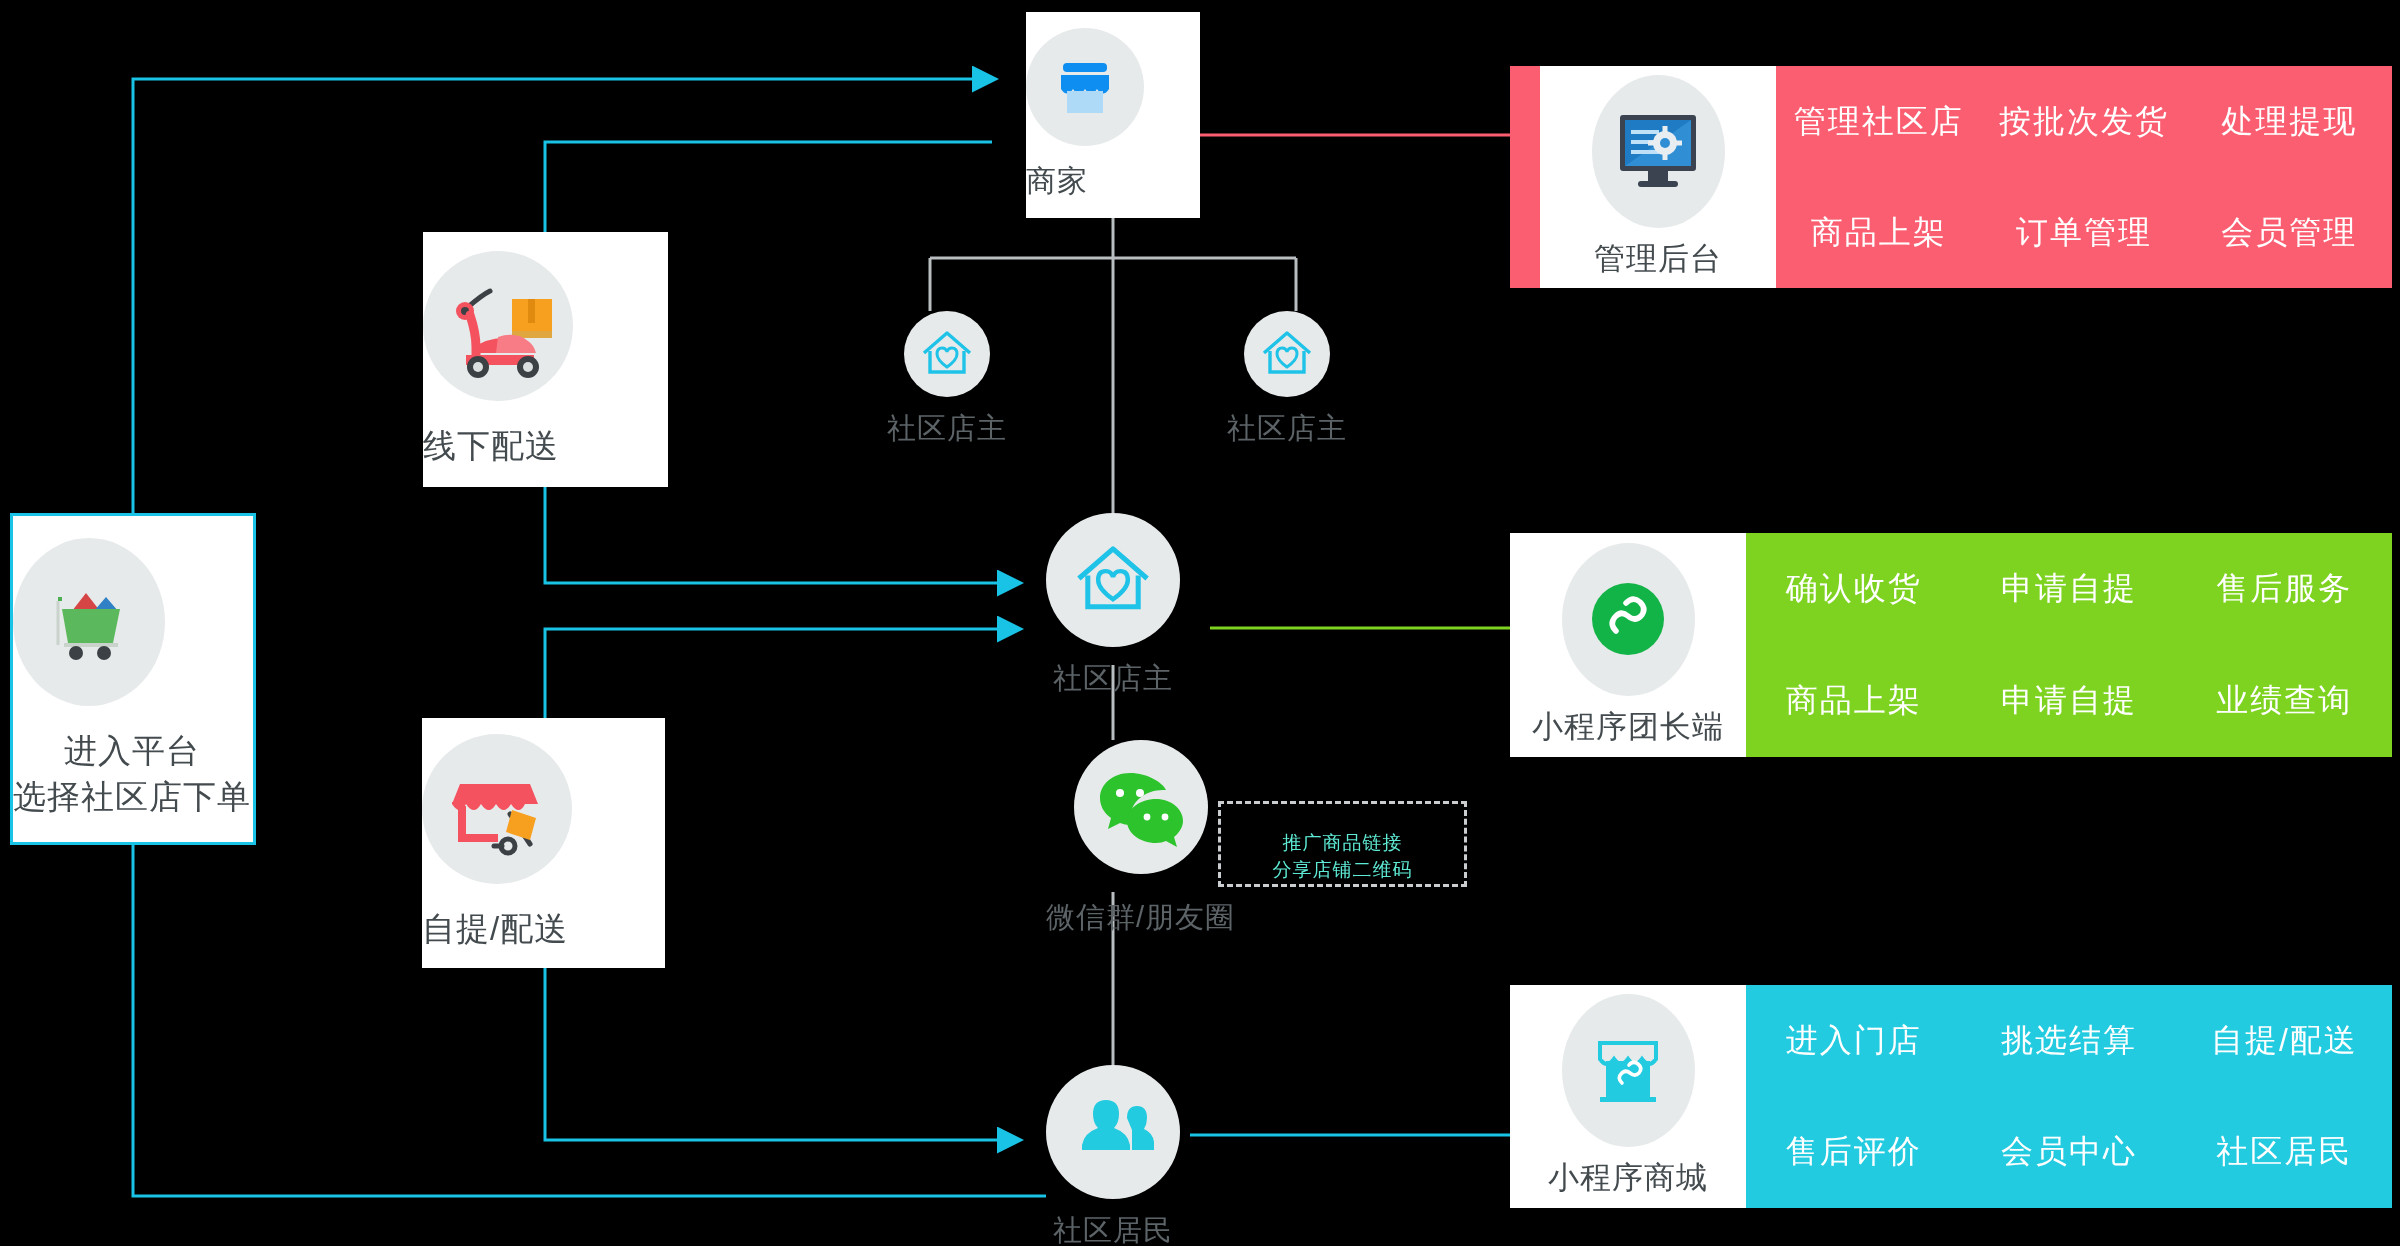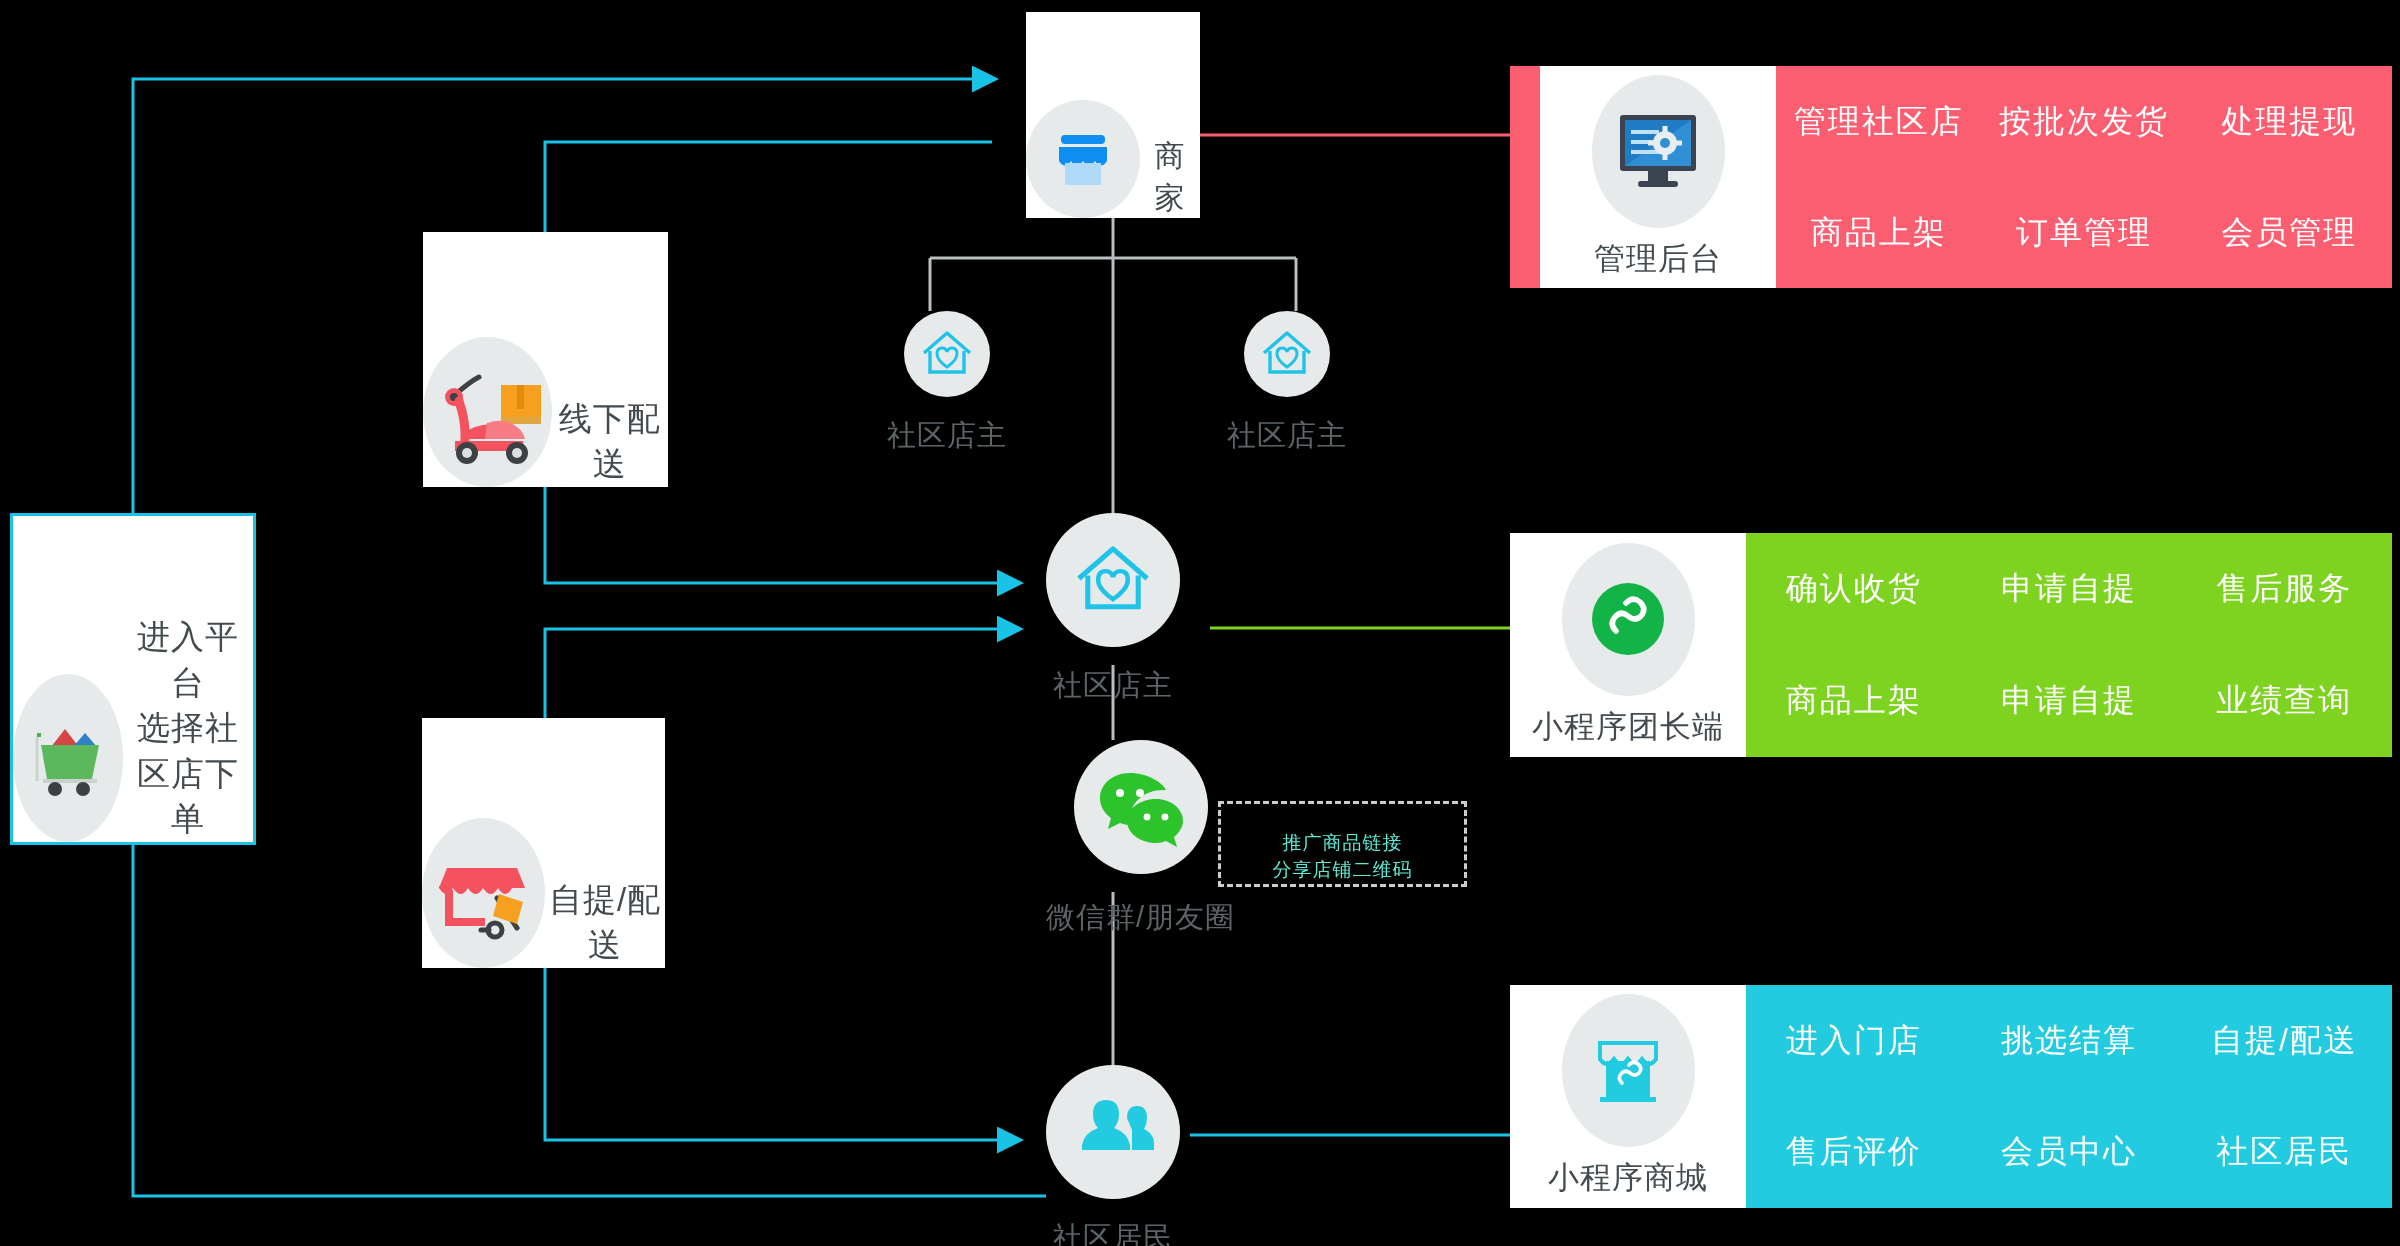--- a/index.html
+++ b/index.html
@@ -2,39 +2,39 @@
 <html><head>
 <meta charset="utf-8">
 <style>
   html,body{margin:0;padding:0;background:#000;}
   body{width:2400px;height:1246px;position:relative;overflow:hidden;
        font-family:"Liberation Sans","DejaVu Sans",sans-serif;}
   .stage{position:absolute;inset:0;width:2400px;height:1246px;}
   svg.wires{position:absolute;left:0;top:0;width:2400px;height:1246px;pointer-events:none;}
 
   
-  .card{position:absolute;background:#fff;display:flex;flex-direction:row;
-        align-items:flex-end;justify-content:center;box-sizing:border-box;}
+  .card{position:absolute;background:#fff;display:flex;flex-direction:column;
+        align-items:flex-start;justify-content:center;box-sizing:border-box;}
   .card .bubble{width:150px;height:150px;border-radius:50%;background:#e7eaeb;
         display:flex;align-items:center;justify-content:center;}
   .card .cap{margin-top:22px;color:#444b4f;font-size:33px;line-height:1.38;text-align:center;
         letter-spacing:1px;white-space:pre-line;}
 
   #card-entry{left:10px;top:513px;width:246px;height:332px;border:3px solid #19c3e6;}
   #card-entry .bubble{width:152px;height:168px;border-radius:50%;}
   #card-offline{left:423px;top:232px;width:245px;height:255px;}
   #card-pickup{left:422px;top:718px;width:243px;height:250px;}
   #card-merchant{left:1026px;top:12px;width:174px;height:206px;}
   #card-merchant .bubble{width:118px;height:118px;}
   #card-merchant .cap{margin-top:14px;font-size:30px;}
 
   
   .node{position:absolute;display:flex;flex-direction:column;align-items:center;}
   .node .disc{border-radius:50%;background:#e7eaeb;display:flex;align-items:center;justify-content:center;}
-  .node .nlabel{margin-top:19px;color:#5d6468;font-size:29px;letter-spacing:1px;white-space:nowrap;}
+  .node .nlabel{margin-top:12px;color:#5d6468;font-size:29px;letter-spacing:1px;white-space:nowrap;}
 
   #node-shop-l{left:887px;top:311px;}
   #node-shop-l .disc{width:86px;height:86px;}
   #node-shop-r{left:1227px;top:311px;}
   #node-shop-r .disc{width:86px;height:86px;}
   #node-shop-main{left:1046px;top:513px;}
   #node-shop-main .disc{width:134px;height:134px;}
   #node-wechat{left:1046px;top:740px;}
   #node-wechat .disc{width:134px;height:134px;}
   #node-wechat .nlabel{margin-top:24px;}

